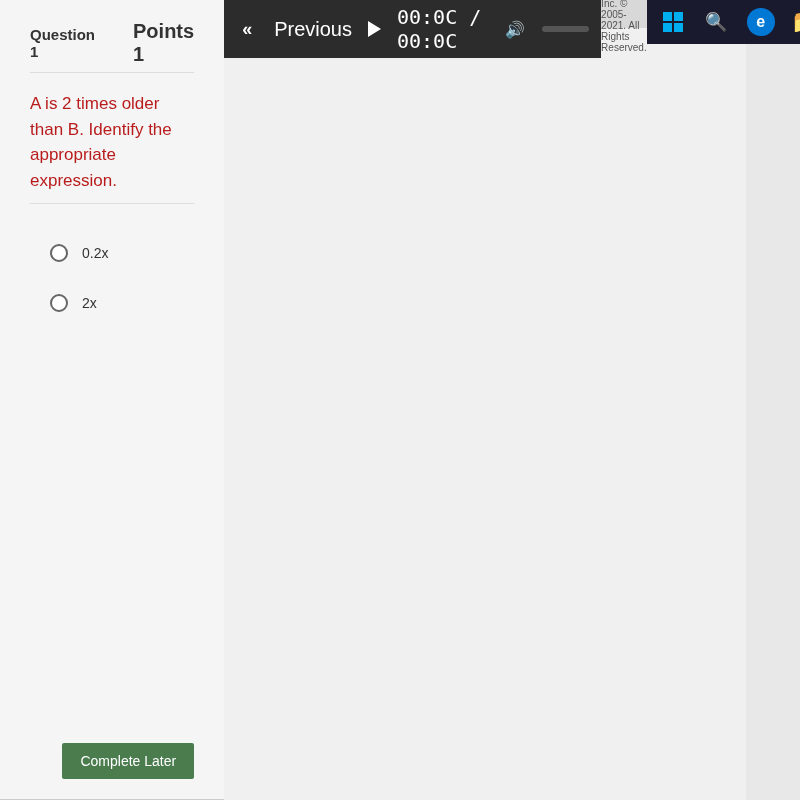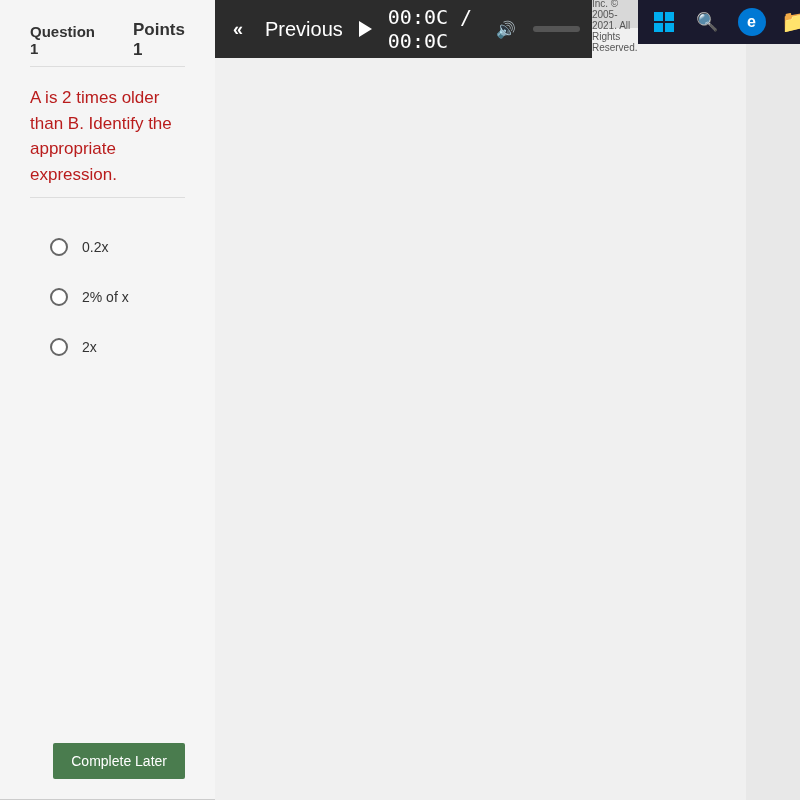--- a/index.html
+++ b/index.html
@@ -36,21 +36,21 @@
       border-bottom: 1px solid #ddd;
     }
 
     .question-label {
       font-size: 15px;
       font-weight: bold;
       color: #333;
     }
 
     .points-label {
-      font-size: 17px;
+      font-size: 20px;
       font-weight: bold;
       color: #333;
       padding-left: 8px;
     }
 
     .question-text {
       font-size: 17px;
       color: #b91c1c;
       line-height: 1.5;
       margin-bottom: 30px;
@@ -241,24 +241,20 @@
       <span class="question-label">Question 1</span>
       <span class="points-label">Points 1</span>
     </div>
 
     <div class="question-text">A is 2 times older than B. Identify the appropriate expression.</div>
 
     <ul class="options-list">
       <li class="option-item">
         <div class="radio-circle"></div>
         <span class="option-text">0.2x</span>
-      </li>
-      <li class="option-item">
-        <div class="radio-circle"></div>
-        <span class="option-text">2% of x</span>
       </li>
       <li class="option-item">
         <div class="radio-circle"></div>
         <span class="option-text">2x</span>
       </li>
     </ul>
 
     <div class="action-buttons">
       <button class="btn-complete-later">Complete Later</button>
     </div>

